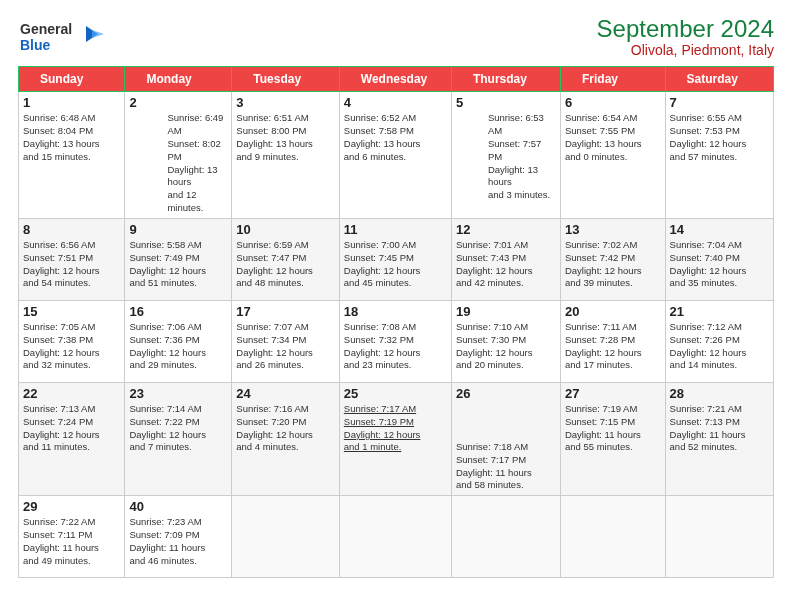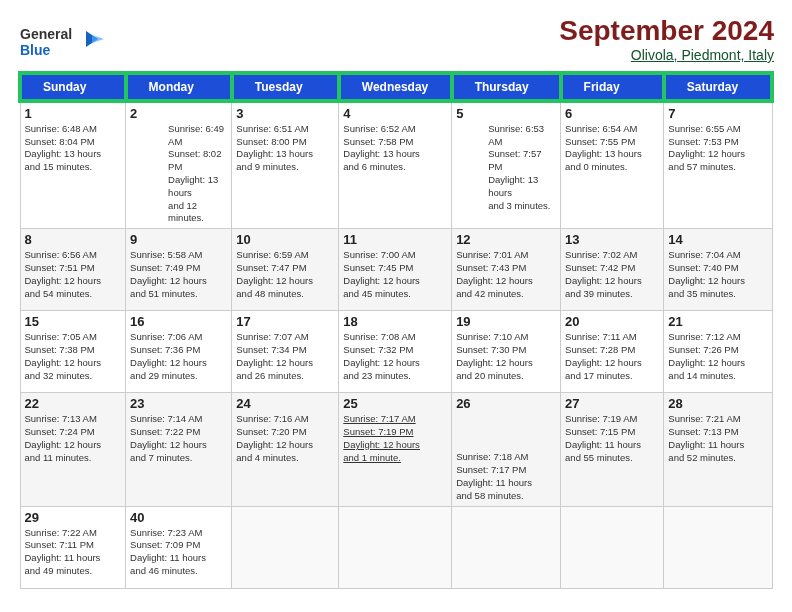--- a/index.html
+++ b/index.html
@@ -24,41 +24,40 @@
     }
     .logo {
       display: flex;
       flex-direction: column;
       align-items: flex-start;
     }
     .title-block {
       text-align: right;
     }
     .month-title {
-      font-size: 28px;
-      font-weight: bold;
-      color: #7f1d1d;
+      font-size: 24px;
+      font-weight: normal;
+      color: #15803d;
       line-height: 1.1;
     }
     .location {
       font-size: 14px;
-      color: #14532d;
-      text-decoration: underline;
+      color: #b91c1c;
     }
     table {
       width: 100%;
       border-collapse: collapse;
     }
     thead tr th {
-      background: #1d4ed8;
+      background: #ef4444;
       color: #fff;
       font-size: 12px;
       font-weight: bold;
       padding: 5px 21px;
-      border: 4px solid #22c55e;
+      border: 1px solid #22c55e;
       text-align: left;
     }
     tbody tr td {
       border: 1px solid #ccc;
       vertical-align: top;
       padding: 3px 4px;
       font-size: 9.5px;
       color: #333;
       height: 82px;
       width: 113px;

